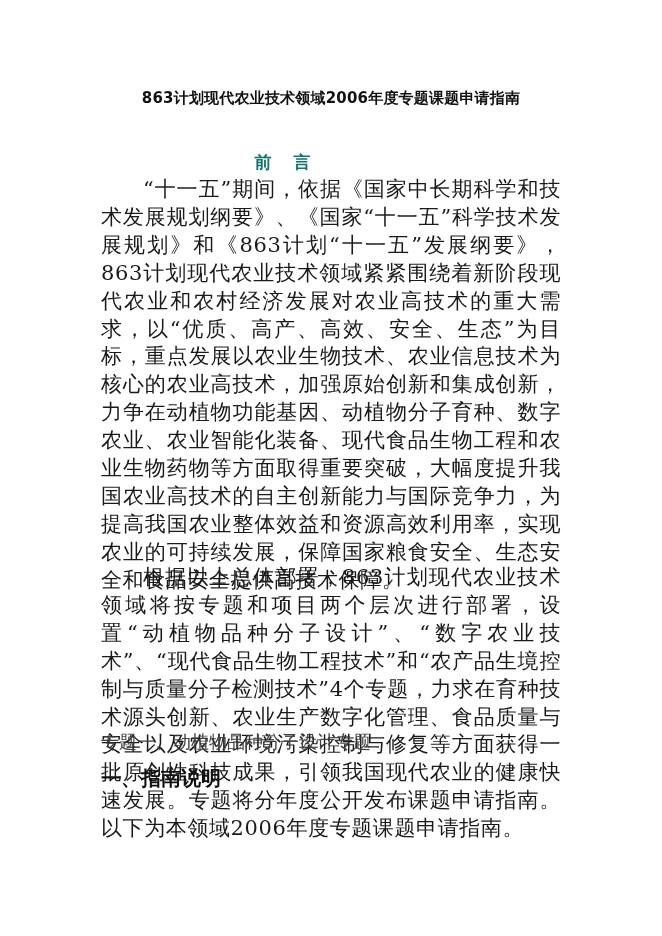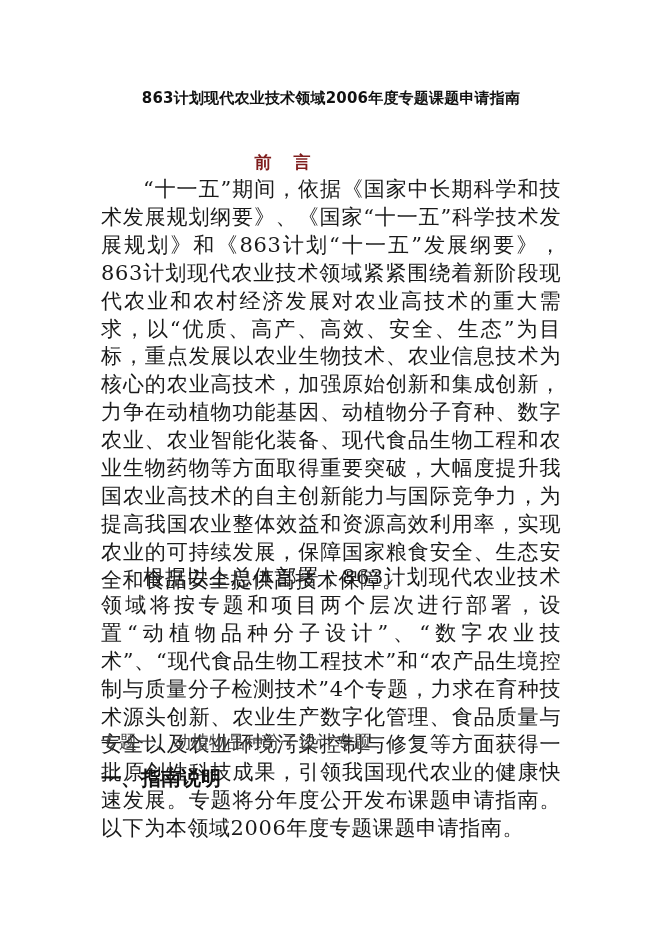--- a/index.html
+++ b/index.html
@@ -4,21 +4,21 @@
 <style>
   html, body { margin: 0; padding: 0; background: #ffffff; }
   body { width: 662px; height: 936px; position: relative; overflow: hidden;
          font-family: "DejaVu Serif", "Liberation Serif", serif; color: #1a1a1a; }
   .page { position: absolute; left: 0; top: 0; width: 662px; height: 936px; }
   .title { position: absolute; top: 89px; left: 0; width: 662px; text-align: center;
            font-family: "DejaVu Sans", "Liberation Sans", sans-serif; font-weight: bold;
            font-size: 15px; letter-spacing: 0.2px; color: #111; }
   .preface { position: absolute; top: 151px; left: 0; width: 565px; text-align: center;
              font-weight: bold; font-size: 17px; letter-spacing: 22px; padding-left: 22px;
-             box-sizing: border-box; color: #7f1d1d; }
+             box-sizing: border-box; color: #0f766e; }
   .para { position: absolute; left: 101px; width: 460px; font-size: 21px;
           line-height: 27.9px; text-align: justify; text-indent: 2em; color: #1a1a1a;
           letter-spacing: 0.6px; }
   .para.p1 { top: 176px; }
   .para.p2 { top: 516px; margin-top: 48px; }
   .para.p3 { top: 793px; }
   .h-topic { position: absolute; left: 101px; top: 730px; font-size: 18px;
              font-family: "DejaVu Sans", "Liberation Sans", sans-serif; color: #404040; }
   .h-sub { position: absolute; left: 101px; top: 765px; font-size: 20px; font-weight: bold;
            font-family: "DejaVu Sans", "Liberation Sans", sans-serif; color: #111; }

